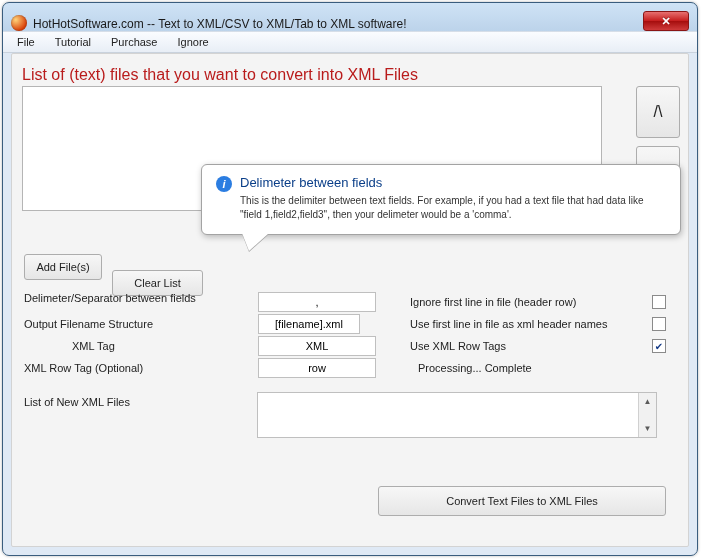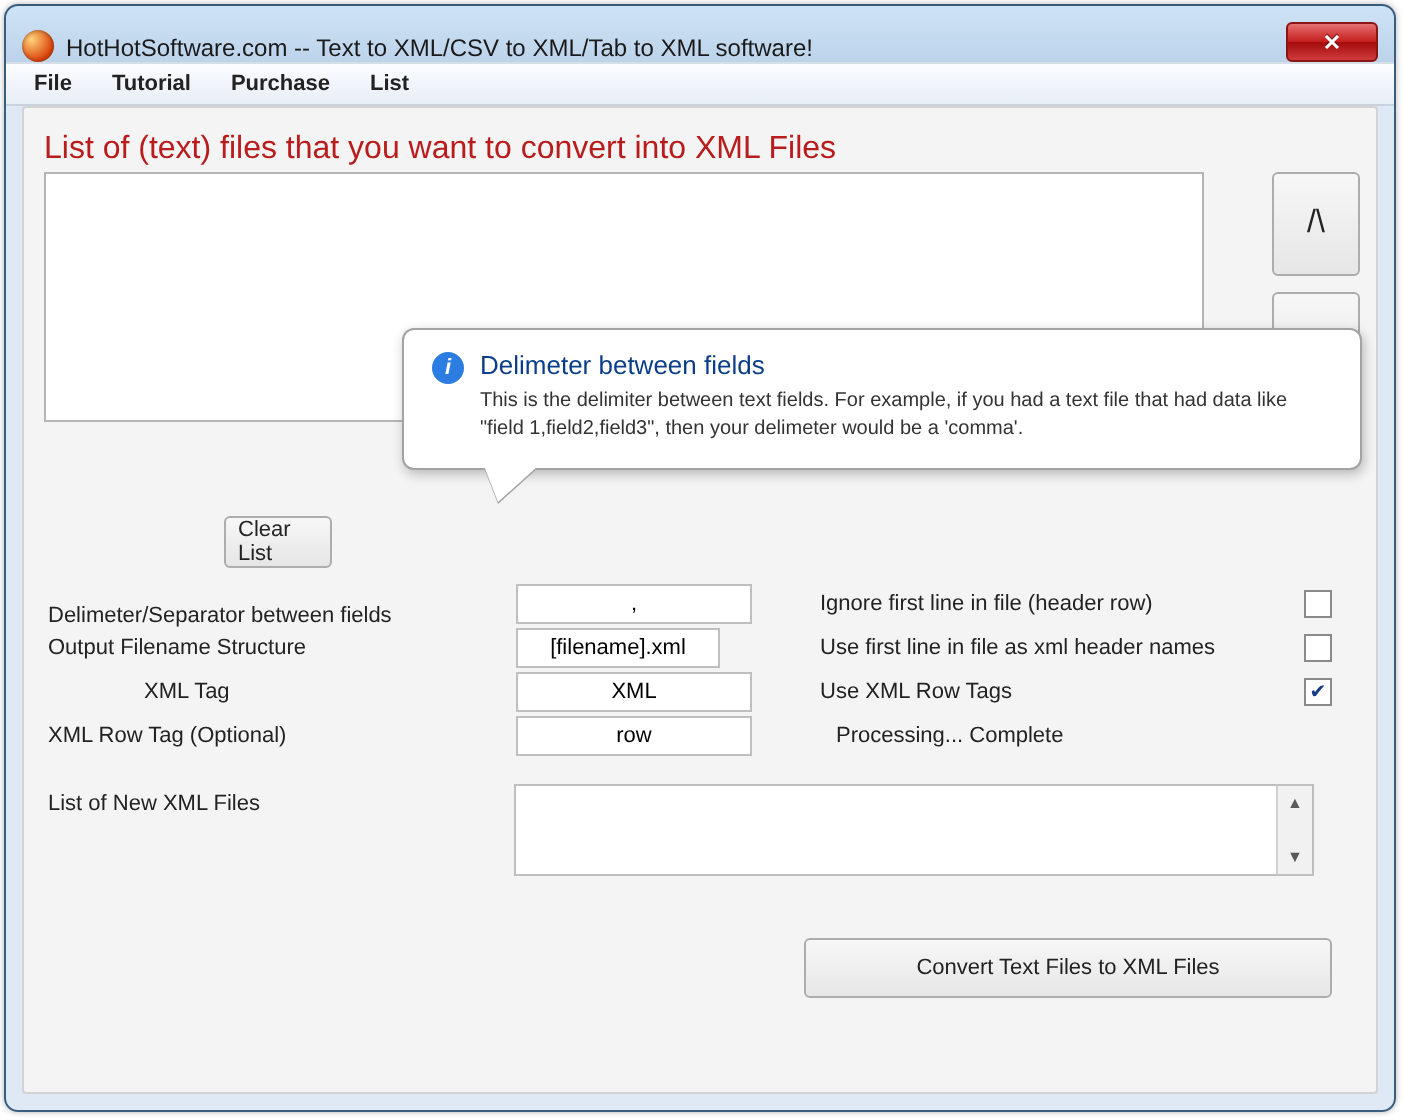--- a/index.html
+++ b/index.html
@@ -59,21 +59,20 @@
     border-top: 1px solid #d6dee8;
     border-bottom: 1px solid #c9d2dd;
     display: flex;
     align-items: center;
     padding-left: 6px;
     gap: 4px;
   }
   .menubar span {
     padding: 2px 8px;
     font-size: 11px;
-    font-weight: bold;
   }
 
   
   .client {
     position: absolute;
     left: 8px; right: 8px;
     top: 50px; bottom: 8px;
     background: #f4f4f4;
     border: 1px solid #d3d3d3;
     border-radius: 2px;
@@ -220,42 +219,45 @@
     <div class="spacer"></div>
     <div class="closebtn">
       <span>✕</span>
     </div>
   </div>
 
   <div class="menubar">
     <span>File</span>
     <span>Tutorial</span>
     <span>Purchase</span>
-    <span>List</span>
+    <span>Ignore</span>
   </div>
 
   <div class="client">
 
     <div class="sectionLabel" style="left:10px; top:12px;">List of (text) files that you want to convert into XML Files</div>
 
     <div class="bigListBox"></div>
 
     <div class="sidebtn" style="top:32px;">
       <span>/\</span>
     </div>
     <div class="sidebtn" style="top:92px;">
       <span>\/</span>
     </div>
     <div class="sidebtn" style="top:152px; height:24px;"></div>
 
-    <div class="stdbtn" style="left:100px; top:204px; width:54px;">
+    <div class="stdbtn" style="left:12px; top:200px; width:78px;">
+      <span>Add File(s)</span>
+    </div>
+    <div class="stdbtn" style="left:100px; top:216px; width:91px;">
       <span>Clear List</span>
     </div>
 
-    <div class="formLabel" style="left:12px; top:248px;">Delimeter/Separator between fields</div>
+    <div class="formLabel" style="left:12px; top:238px;">Delimeter/Separator between fields</div>
     <div class="formLabel" style="left:12px; top:264px;text-align:center;">Output Filename Structure</div>
     <div class="formLabel" style="left:12px; top:286px;margin-left:48px;">XML Tag</div>
     <div class="formLabel" style="left:12px; top:308px;">XML Row Tag (Optional)</div>
 
     <input class="txtInput" style="left: 246px; top: 238px; width: 118px;" value=",">
     <input class="txtInput" style="left: 246px; top: 260px; width: 102px;" value="[filename].xml">
     <input class="txtInput" style="left: 246px; top: 304px; width: 118px;" value="row">
     <input class="txtInput" style="left: 246px; top: 282px; width: 118px;" value="XML">
 
     <div class="formLabel" style="left:398px; top:242px;">Ignore first line in file (header row)</div>
@@ -268,21 +270,21 @@
     <div class="chk" style="left:640px; top:285px;">✔</div>
 
     <div class="formLabel" style="left:12px; top:342px;">List of New XML Files</div>
     <div class="newFilesBox" style="top:338px;">
       <div class="vscroll">
         <div class="arrow">▲</div>
         <div class="arrow">▼</div>
       </div>
     </div>
 
-    <div class="stdbtn" style="right:22px; top:415px; width:264px; height:30px;">
+    <div class="stdbtn" style="right:22px; top:432px; width:288px; height:30px;">
       <span>Convert Text Files to XML Files</span>
     </div>
 
   </div>
 
   <div class="balloon">
     <div class="brow">
       <div class="bicon">i</div>
       <div class="btitle">Delimeter between fields</div>
     </div>

